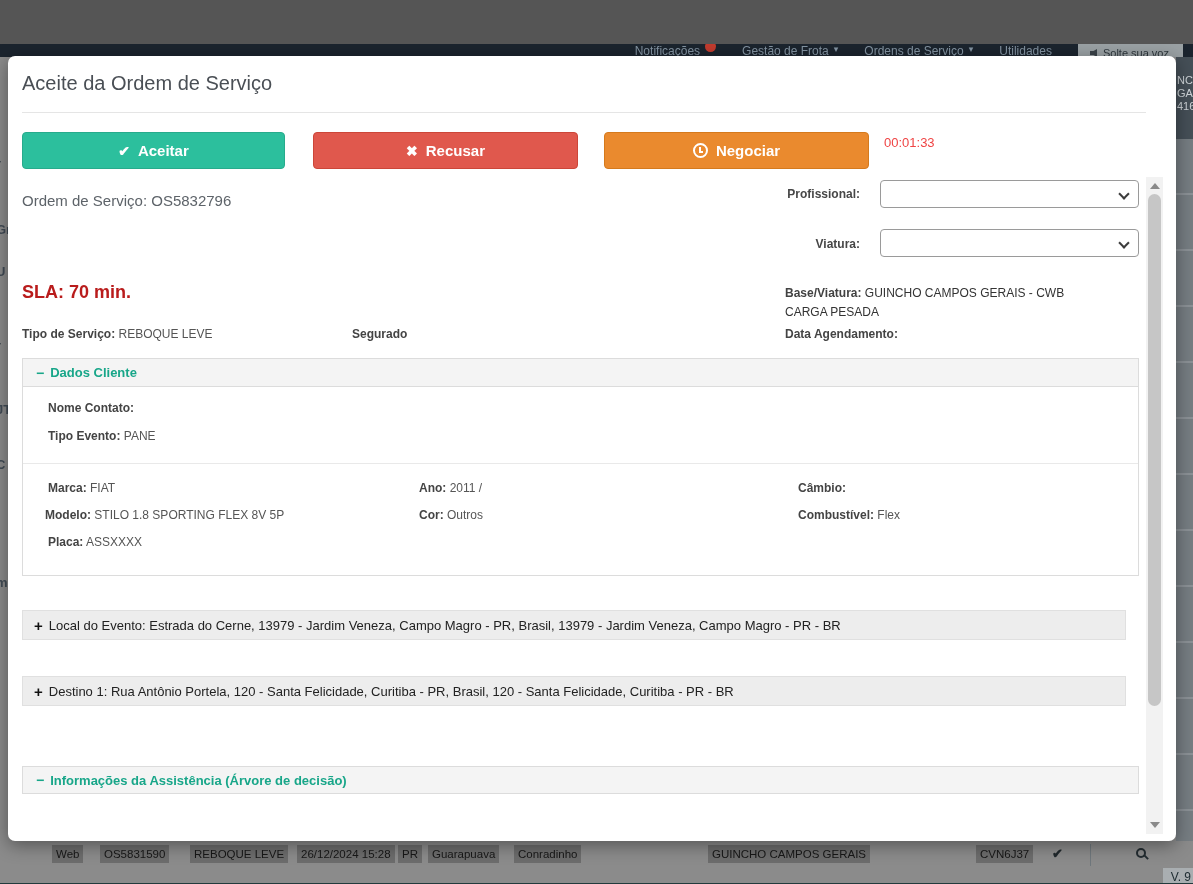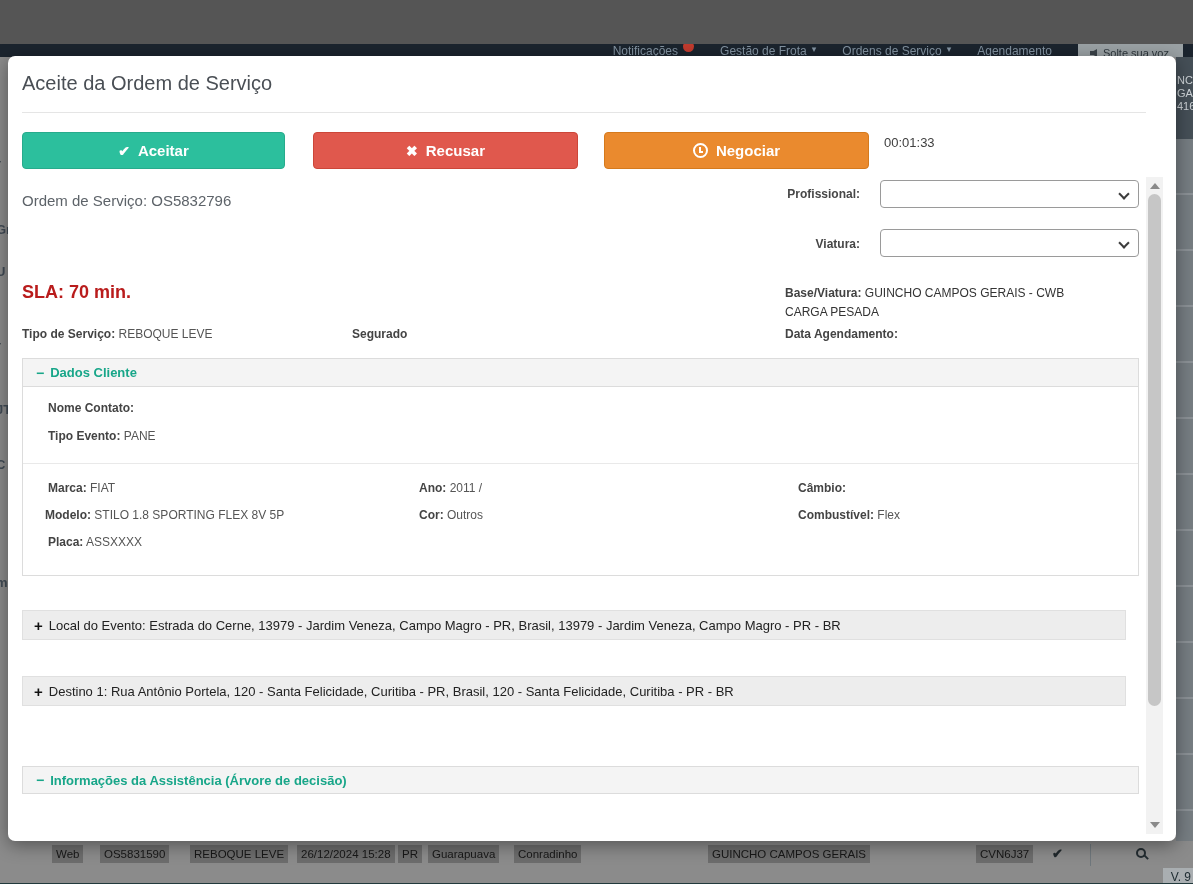--- a/index.html
+++ b/index.html
@@ -70,21 +70,21 @@
     color:#fff; font-size:15px; font-weight:bold;
     display:flex; align-items:center; justify-content:center; gap:8px; cursor:pointer;
   }
   .btn-accept  { left:14px;  width:263px; background:#2cbf9d; border:1px solid #27ab8c; }
   .btn-refuse  { left:305px; width:265px; background:#e0584d; border:1px solid #cc4639; }
   .btn-negot   { left:596px; width:265px; background:#ea8a2e; border:1px solid #d57a1d; }
   .btn .ic { font-size:14px; }
   .clock-ic { width:15px; height:15px; border:2px solid #fff; border-radius:50%; position:relative; }
   .clock-ic::before { content:''; position:absolute; left:4.5px; top:2px; width:2px; height:5px; background:#fff; }
   .clock-ic::after  { content:''; position:absolute; left:4.5px; top:5.5px; width:4px; height:2px; background:#fff; }
-  .timer { position:absolute; left:876px; top:79px; font-size:13px; color:#404040; }
+  .timer { position:absolute; left:876px; top:79px; font-size:13px; color:#ef4444; }
 
   .order-label { position:absolute; left:14px; top:136px; font-size:15px; color:#5d6369; }
 
   .fld-label { position:absolute; font-size:12px; font-weight:bold; color:#474747; width:152px; text-align:right; }
   .sel {
     position:absolute; left:872px; width:259px; height:28px;
     border:1px solid #9a9a9a; border-radius:4px; background:#fff; cursor:pointer;
   }
   .sel-chev { position:absolute; right:10px; top:9px; width:8px; height:8px; border-left:2px solid #3c3c3c; border-bottom:2px solid #3c3c3c; transform:rotate(-45deg); }
 
@@ -199,21 +199,21 @@
       </span>
       <span class="nav-item">
         <span>Gestão de Frota</span>
         <span class="nav-caret">▾</span>
       </span>
       <span class="nav-item">
         <span>Ordens de Serviço</span>
         <span class="nav-caret">▾</span>
       </span>
       <span class="nav-item">
-        <span>Agendamento</span>
+        <span>Utilidades</span>
       </span>
       <span class="voice-btn">
         <span class="mega"></span>
         <span>Solte sua voz</span>
       </span>
     </div>
   </div>
 
   <div class="bg-left-frags">
     <span style="top:112px">r</span>

